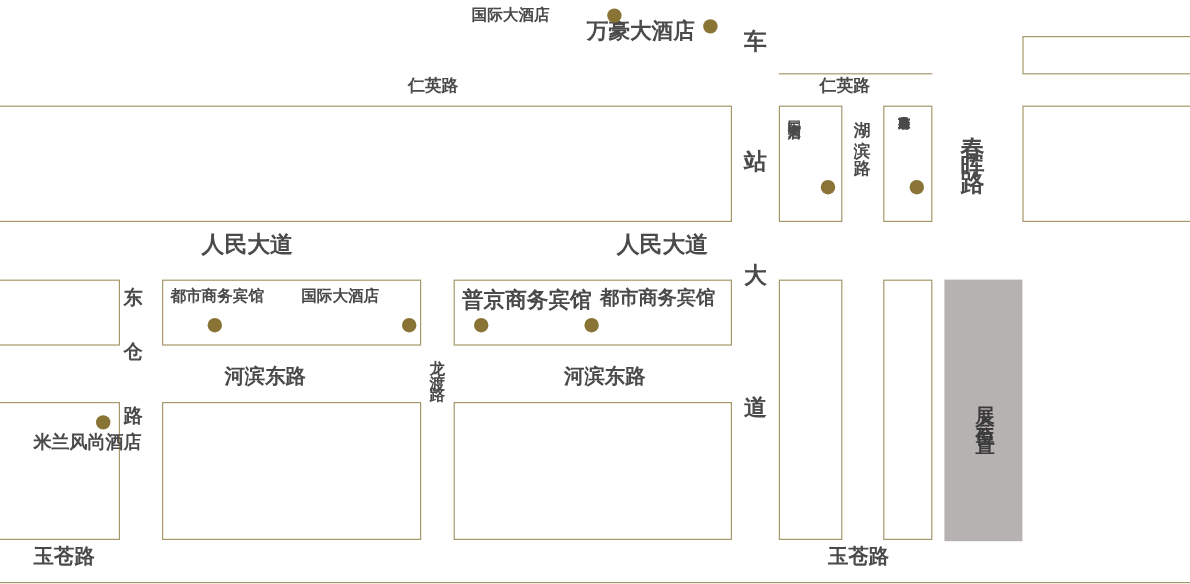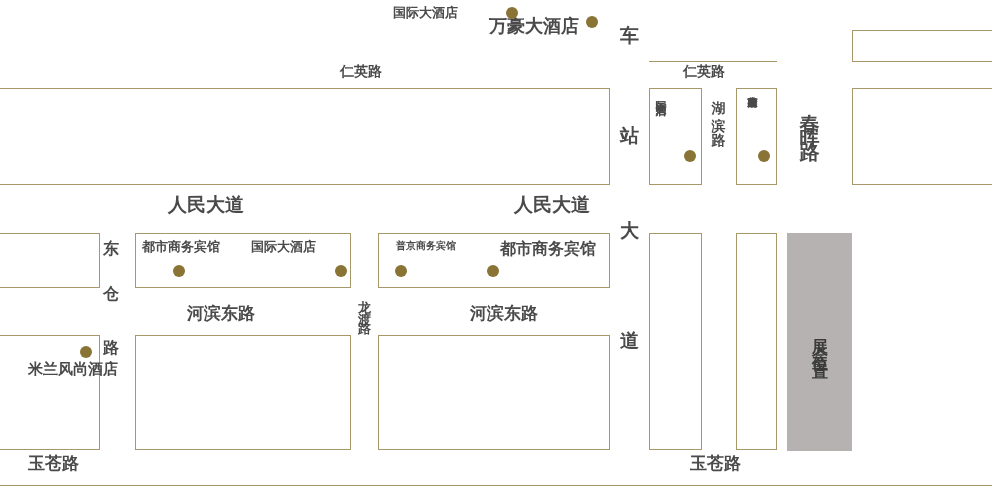--- a/index.html
+++ b/index.html
@@ -88,21 +88,21 @@
   <span class="vchar" style="left:103px;top:241px;font-size:16px">东</span>
   <span class="vchar" style="left:103px;top:286px;font-size:16px">仓</span>
   <span class="vchar" style="left:103px;top:340px;font-size:16px">路</span>
 
   <span class="lbl" style="left:393px;top:6px;font-size:13px">国际大酒店</span>
   <span class="lbl" style="left:489px;top:16px;font-size:18px">万豪大酒店</span>
   <span class="vtext" style="left:655px;top:92px;font-size:11px;letter-spacing:1px">国际大酒店</span>
   <span class="vtext" style="left:747px;top:89px;font-size:10px">苍南县人民政府</span>
   <span class="lbl" style="left:142px;top:240px;font-size:13px">都市商务宾馆</span>
   <span class="lbl" style="left:251px;top:240px;font-size:13px">国际大酒店</span>
-  <span class="lbl" style="left:396px;top:240px;font-size:10px">普京商务宾馆</span>
+  <span class="lbl" style="left:385px;top:240px;font-size:18px">普京商务宾馆</span>
   <span class="lbl" style="left:500px;top:240px;font-size:16px">都市商务宾馆</span>
   <span class="lbl" style="left:28px;top:360px;font-size:15px">米兰风尚酒店</span>
 
   <span class="dot" style="left:506px;top:7px"></span>
   <span class="dot" style="left:586px;top:16px"></span>
   <span class="dot" style="left:684px;top:150px"></span>
   <span class="dot" style="left:758px;top:150px"></span>
   <span class="dot" style="left:173px;top:265px"></span>
   <span class="dot" style="left:335px;top:265px"></span>
   <span class="dot" style="left:395px;top:265px"></span>

